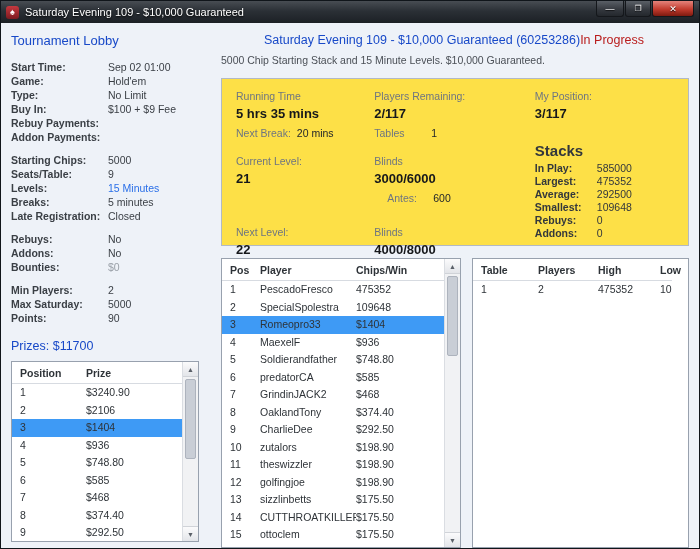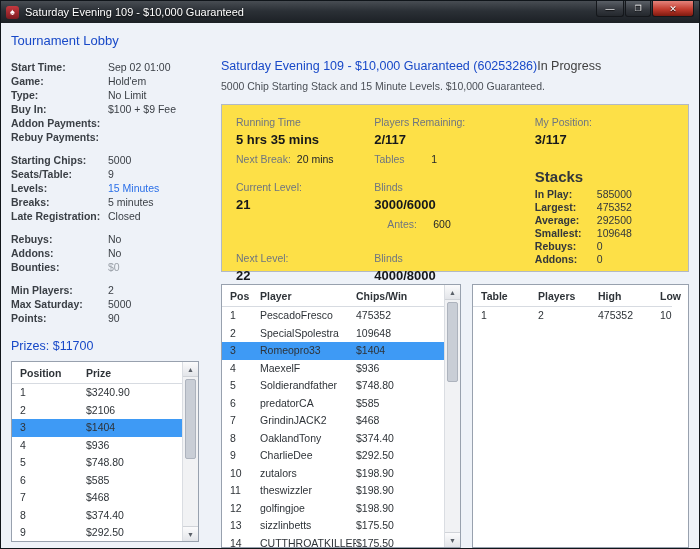--- a/index.html
+++ b/index.html
@@ -42,23 +42,23 @@
   .prize-box .t-head, .prize-box .t-row { grid-template-columns:66px 1fr; }
 
   
   .scrollbar { position:absolute; top:0; right:0; bottom:0; width:16px; background:#f1f2f4; border-left:1px solid #dadde2; display:flex; flex-direction:column; }
   .sb-btn { flex:0 0 15px; display:flex; align-items:center; justify-content:center; font-size:7px; color:#5a6068; background:linear-gradient(#fbfbfc,#e3e5e9); border-bottom:1px solid #d0d3d8; }
   .sb-btn.down { margin-top:auto; border-top:1px solid #d0d3d8; border-bottom:none; }
   .sb-thumb { margin:2px 2px 0 2px; height:80px; background:#c9ced6; border:1px solid #adb3bd; border-radius:2px; }
 
   
   .right-panel { flex:1; padding:10px 10px 0 12px; display:flex; flex-direction:column; overflow:hidden; }
-  .main-header { display:flex; justify-content:flex-start; align-items:baseline; }
+  .main-header { display:flex; justify-content:center; align-items:baseline; }
   .main-title { color:#1849c8; font-size:12.5px; font-weight:normal; }
-  .main-status { color:#404040; font-size:12.5px; margin-right:2px;margin-top:26px; }
+  .main-status { color:#b91c1c; font-size:12.5px; margin-right:2px; }
   .main-subtitle { color:#4a4f56; font-size:10.5px; margin-top:7px; }
 
   
   .summary-box { margin-top:12px; flex:0 0 168px; height:168px; background:#fde047; border:1px solid #b2b9c5; padding:10px 6px 8px 14px; display:flex; }
   .sum-col { display:flex; flex-direction:column; }
   .sum-col.c1 { width:31%; } .sum-col.c2 { width:36%; } .sum-col.c3 { width:33%; }
   .s-label { color:#6e7580; font-size:10.5px; line-height:14px; }
   .s-big { color:#16181b; font-size:13px; font-weight:bold; line-height:17px; margin:2px 0 4px; }
   .s-pair { font-size:10.5px; color:#6e7580; line-height:14px; }
   .s-pair .v { color:#23262a; margin-left:6px; }
@@ -109,25 +109,25 @@
             </div>
             <div class="info-row">
               <span class="info-label">Type:</span>
               <span class="info-value">No Limit</span>
             </div>
             <div class="info-row">
               <span class="info-label">Buy In:</span>
               <span class="info-value">$100 + $9 Fee</span>
             </div>
             <div class="info-row">
+              <span class="info-label">Rebuy Payments:</span>
+              <span class="info-value"></span>
+            </div>
+            <div class="info-row">
               <span class="info-label">Addon Payments:</span>
-              <span class="info-value"></span>
-            </div>
-            <div class="info-row">
-              <span class="info-label">Rebuy Payments:</span>
               <span class="info-value"></span>
             </div>
           </div>
           <div class="info-group">
             <div class="info-row">
               <span class="info-label">Starting Chips:</span>
               <span class="info-value">5000</span>
             </div>
             <div class="info-row">
               <span class="info-label">Seats/Table:</span>

